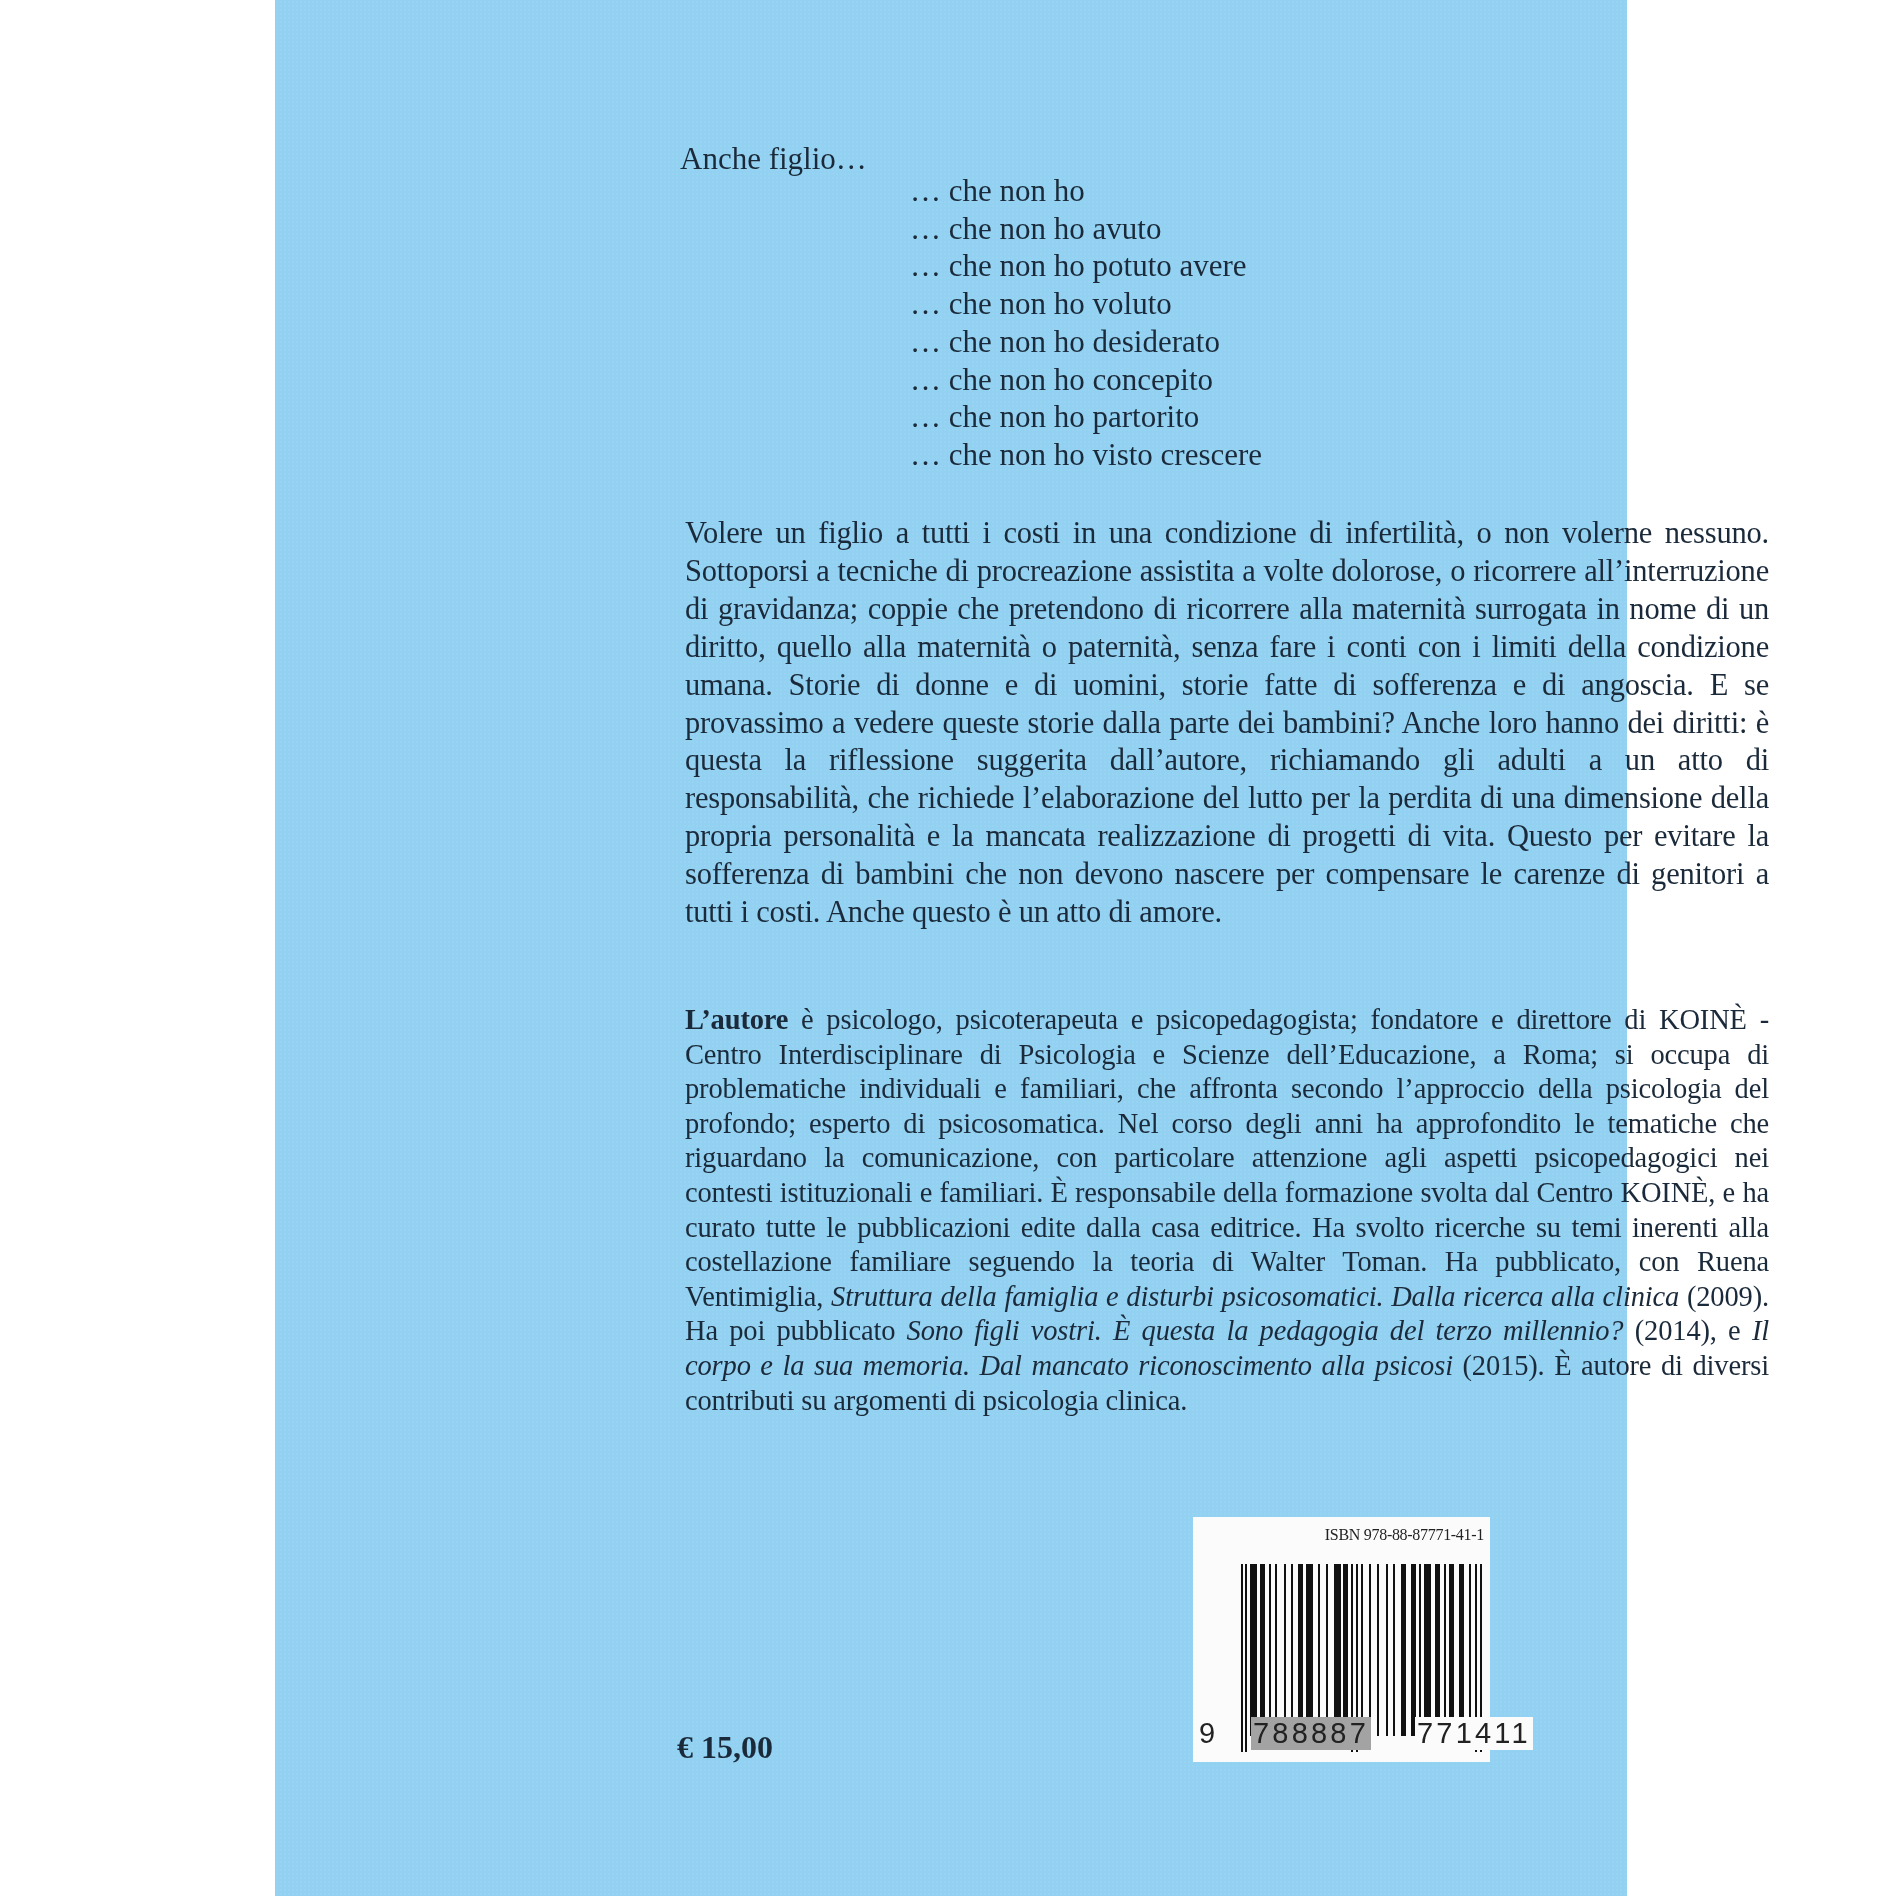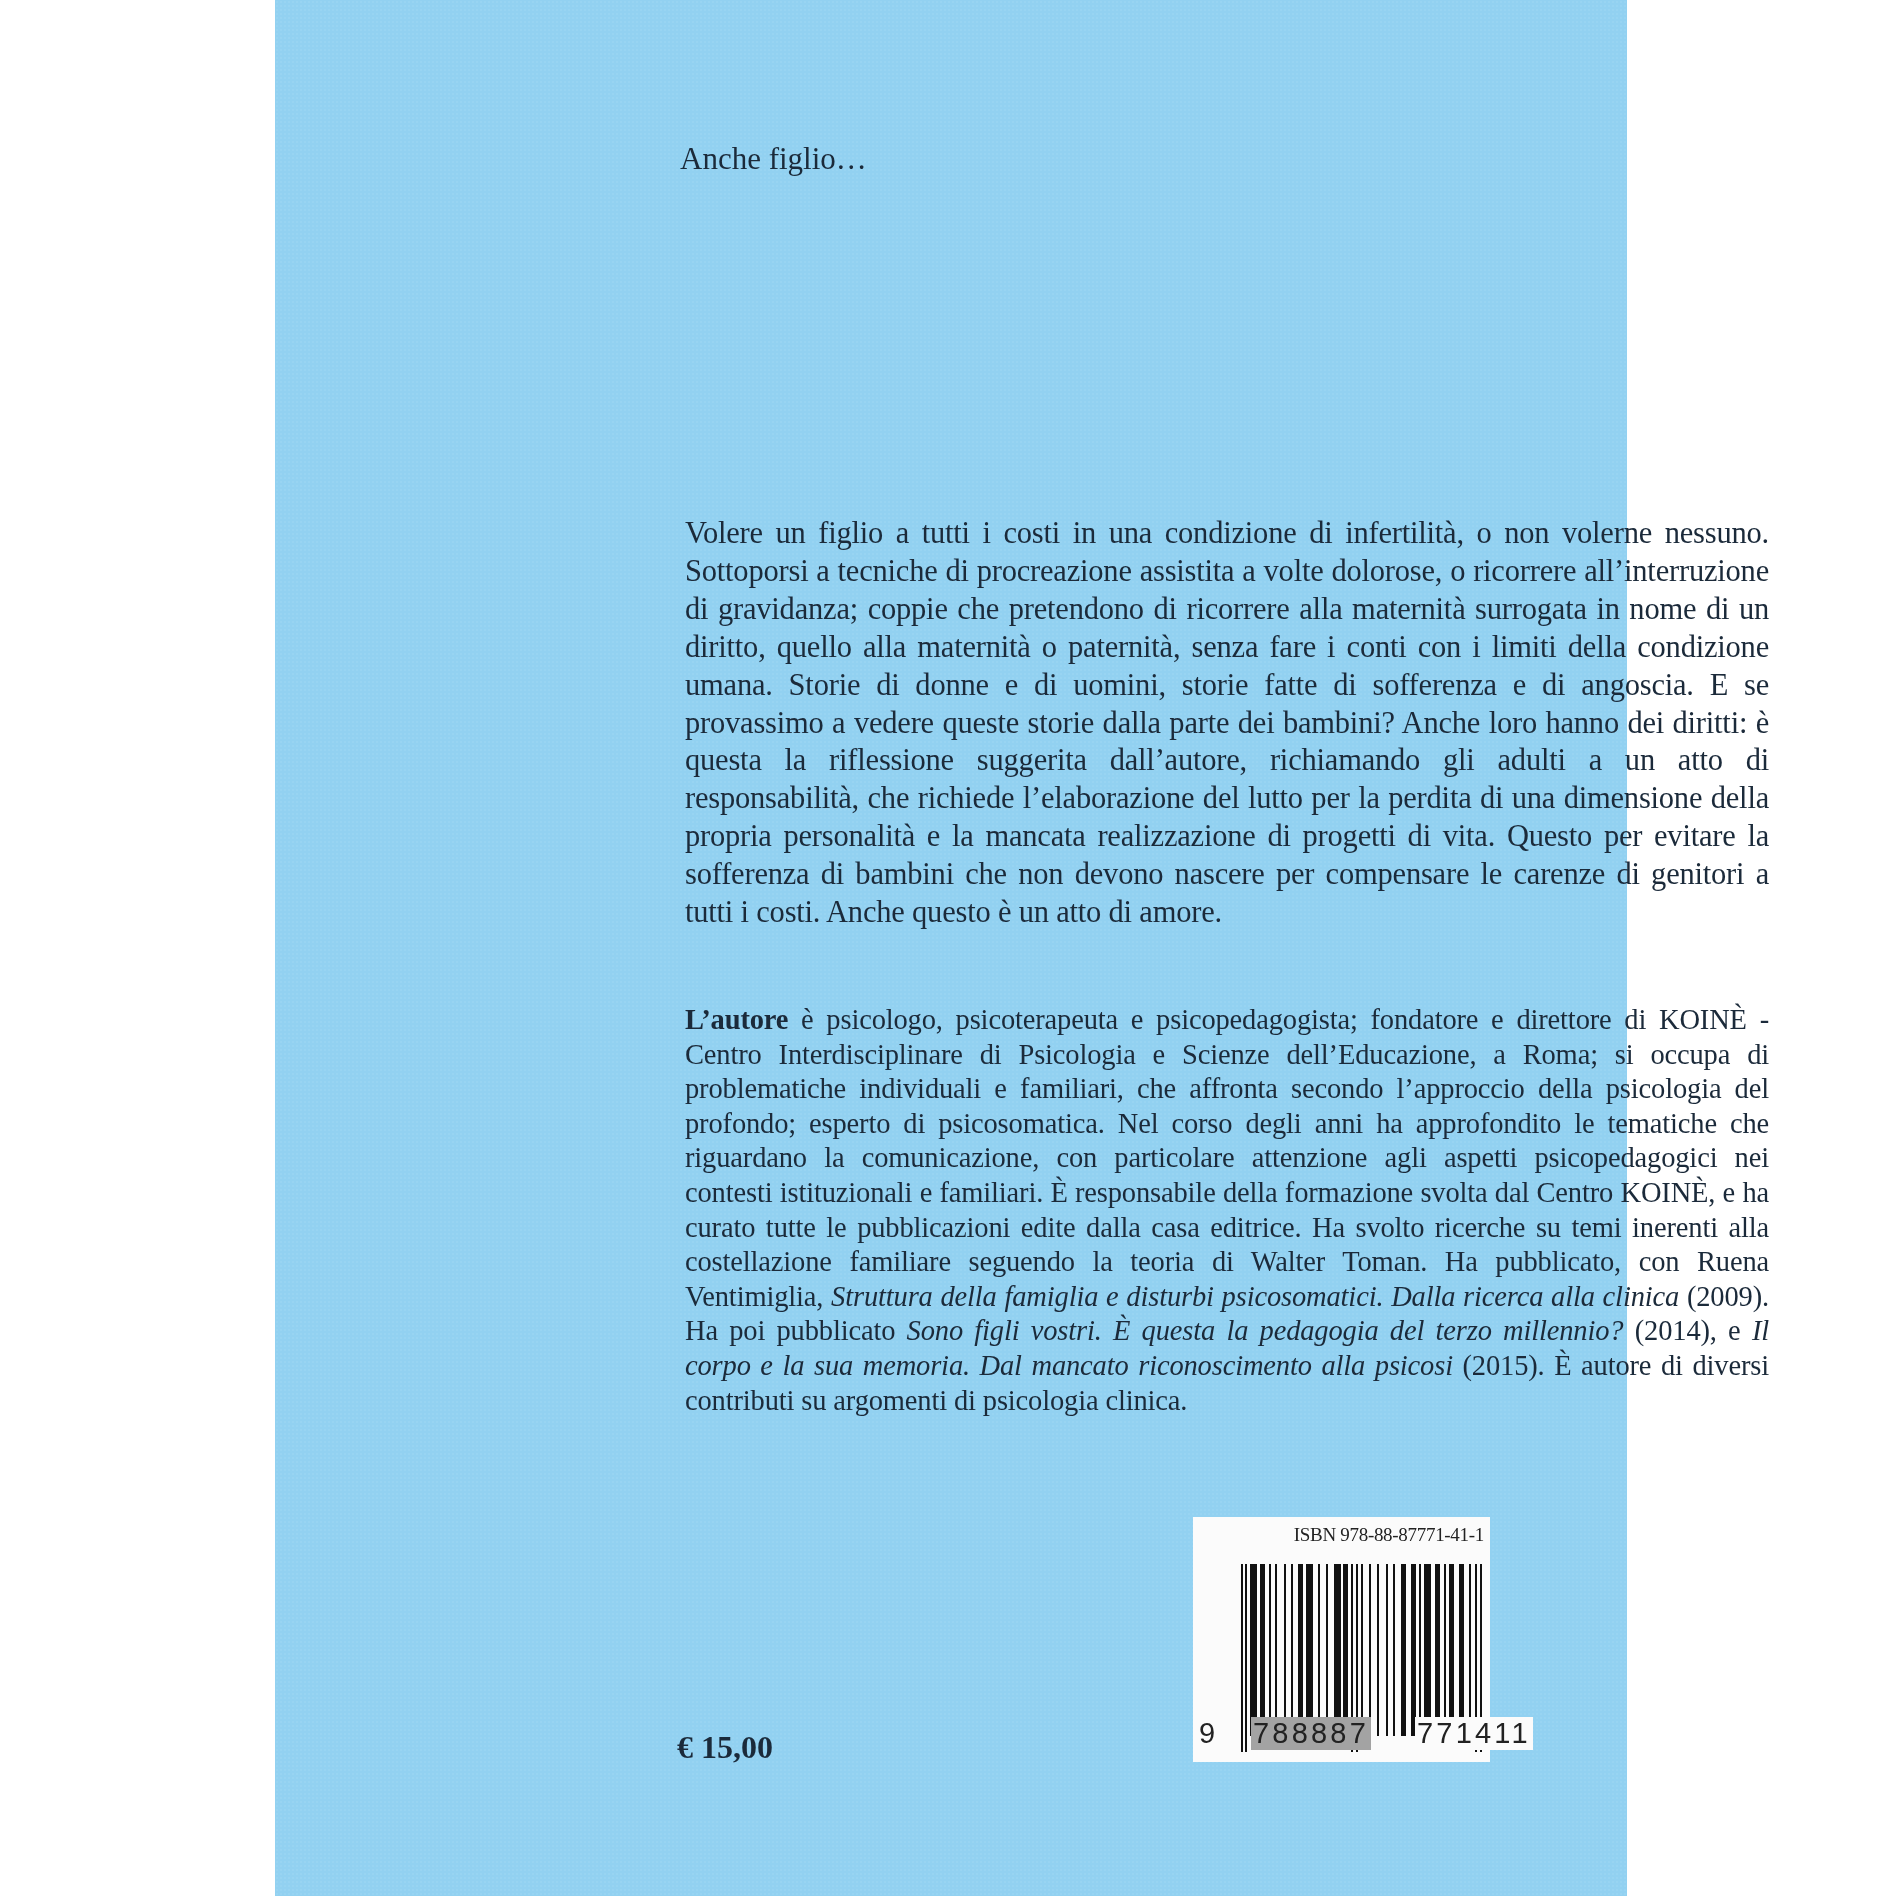--- a/index.html
+++ b/index.html
@@ -28,21 +28,21 @@
   .body-para { top:515px; font-size:30.5px; line-height:37.9px; letter-spacing:-0.2px; }
   .author-para { top:1003px; font-size:28.5px; line-height:34.6px; letter-spacing:-0.15px; }
   .author-para b { font-weight:bold; }
   .author-para i { }
   .isbn-box {
     position:absolute; left:1193px; top:1517px; width:297px; height:245px;
     background:#fbfbfb; box-sizing:border-box;
   }
   .isbn-label {
     position:absolute; left:0; right:6px; top:4px; text-align:right;
-    font-size:19px; line-height:28px; color:#222; letter-spacing:-0.3px; white-space:nowrap;
+    font-size:16px; line-height:28px; color:#222; letter-spacing:-0.3px; white-space:nowrap;
   }
   .barcode {
     position:absolute; left:48px; top:47px; width:245px; height:188px;
   }
   .barcode svg { display:block; }
   .bc-digits {
     position:absolute; left:6px; top:200px; width:285px; height:34px;
     font-family:"Liberation Sans", "DejaVu Sans", sans-serif; font-size:29px; color:#222;
   }
   .bc-lead { position:absolute; left:0; top:0; }
@@ -52,20 +52,30 @@
     position:absolute; left:402px; top:1728px; font-size:32px; font-weight:bold; line-height:38px; white-space:nowrap;
   }
 </style>
 </head>
 <body>
 
 <div class="cover">
 
   <p class="intro">Anche figlio…</p>
 
+  <ul class="litany">
+    <li>… che non ho</li>
+    <li>… che non ho avuto</li>
+    <li>… che non ho potuto avere</li>
+    <li>… che non ho voluto</li>
+    <li>… che non ho desiderato</li>
+    <li>… che non ho concepito</li>
+    <li>… che non ho partorito</li>
+    <li>… che non ho visto crescere</li>
+  </ul>
 
   <p class="para body-para">Volere un figlio a tutti i costi in una condizione di infertilità, o non volerne nessuno. Sottoporsi a tecniche di procreazione assistita a volte dolorose, o ricorrere all’interruzione di gravidanza; coppie che pretendono di ricorrere alla maternità surrogata in nome di un diritto, quello alla maternità o paternità, senza fare i conti con i limiti della condizione umana. Storie di donne e di uomini, storie fatte di sofferenza e di angoscia. E se provassimo a vedere queste storie dalla parte dei bambini? Anche loro hanno dei diritti: è questa la riflessione suggerita dall’autore, richiamando gli adulti a un atto di responsabilità, che richiede l’elaborazione del lutto per la perdita di una dimensione della propria personalità e la mancata realizzazione di progetti di vita. Questo per evitare la sofferenza di bambini che non devono nascere per compensare le carenze di genitori a tutti i costi. Anche questo è un atto di amore.</p>
 
   <p class="para author-para"><b>L’autore</b><span> è psicologo, psicoterapeuta e psicopedagogista; fondatore e direttore di KOINÈ - Centro Interdisciplinare di Psicologia e Scienze dell’Educazione, a Roma; si occupa di problematiche individuali e familiari, che affronta secondo l’approccio della psicologia del profondo; esperto di psicosomatica. Nel corso degli anni ha approfondito le tematiche che riguardano la comunicazione, con particolare attenzione agli aspetti psicopedagogici nei contesti istituzionali e familiari. È responsabile della formazione svolta dal Centro KOINÈ, e ha curato tutte le pubblicazioni edite dalla casa editrice. Ha svolto ricerche su temi inerenti alla costellazione familiare seguendo la teoria di Walter Toman. Ha pubblicato, con Ruena Ventimiglia, </span><i>Struttura della famiglia e disturbi psicosomatici. Dalla ricerca alla clinica</i><span> (2009). Ha poi pubblicato </span><i>Sono figli vostri. È questa la pedagogia del terzo millennio?</i><span> (2014), e </span><i>Il corpo e la sua memoria. Dal mancato riconoscimento alla psicosi</i><span> (2015). È autore di diversi contributi su argomenti di psicologia clinica.</span></p>
 
   <div class="price">€ 15,00</div>
 </div>
 
 <div class="isbn-box">
   <div class="isbn-label">ISBN 978-88-87771-41-1</div>

